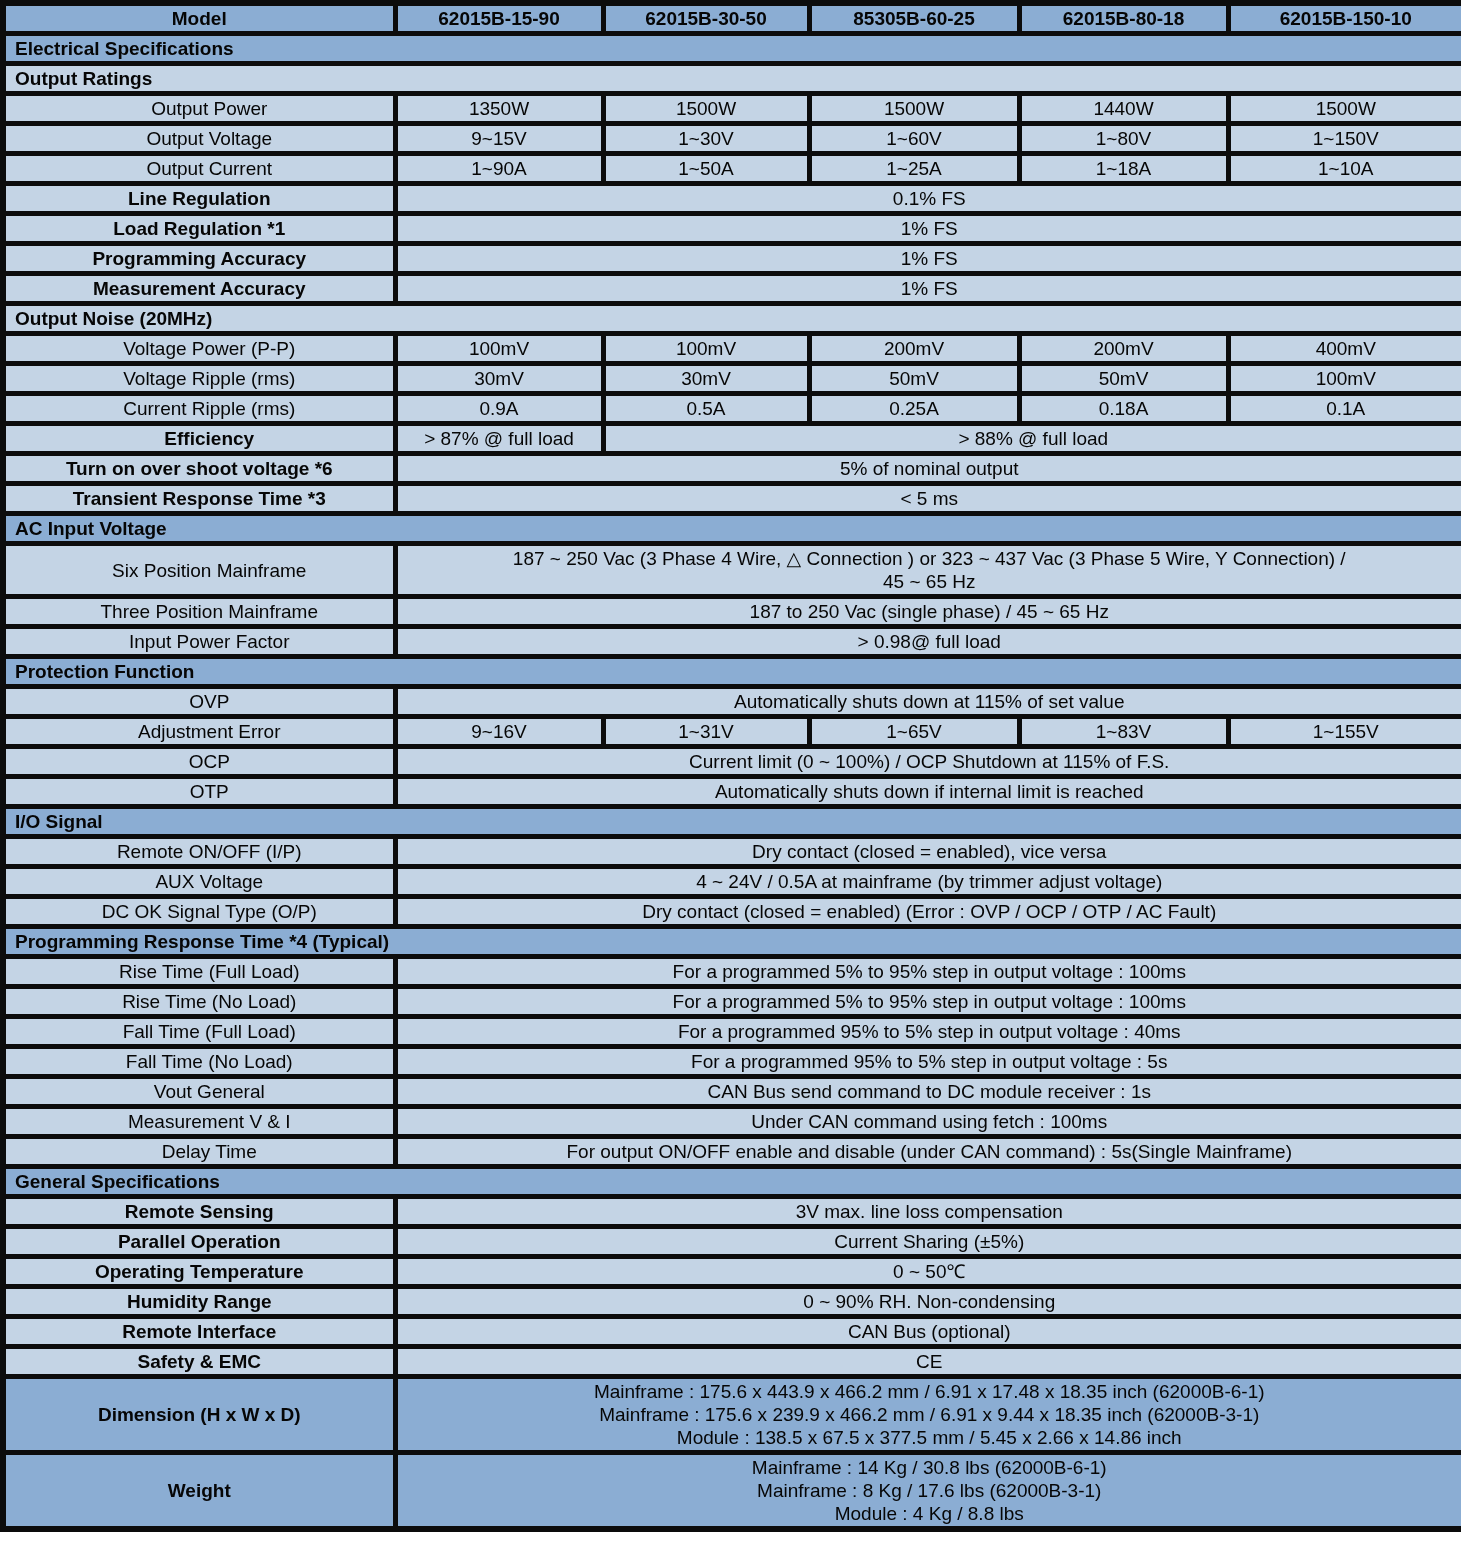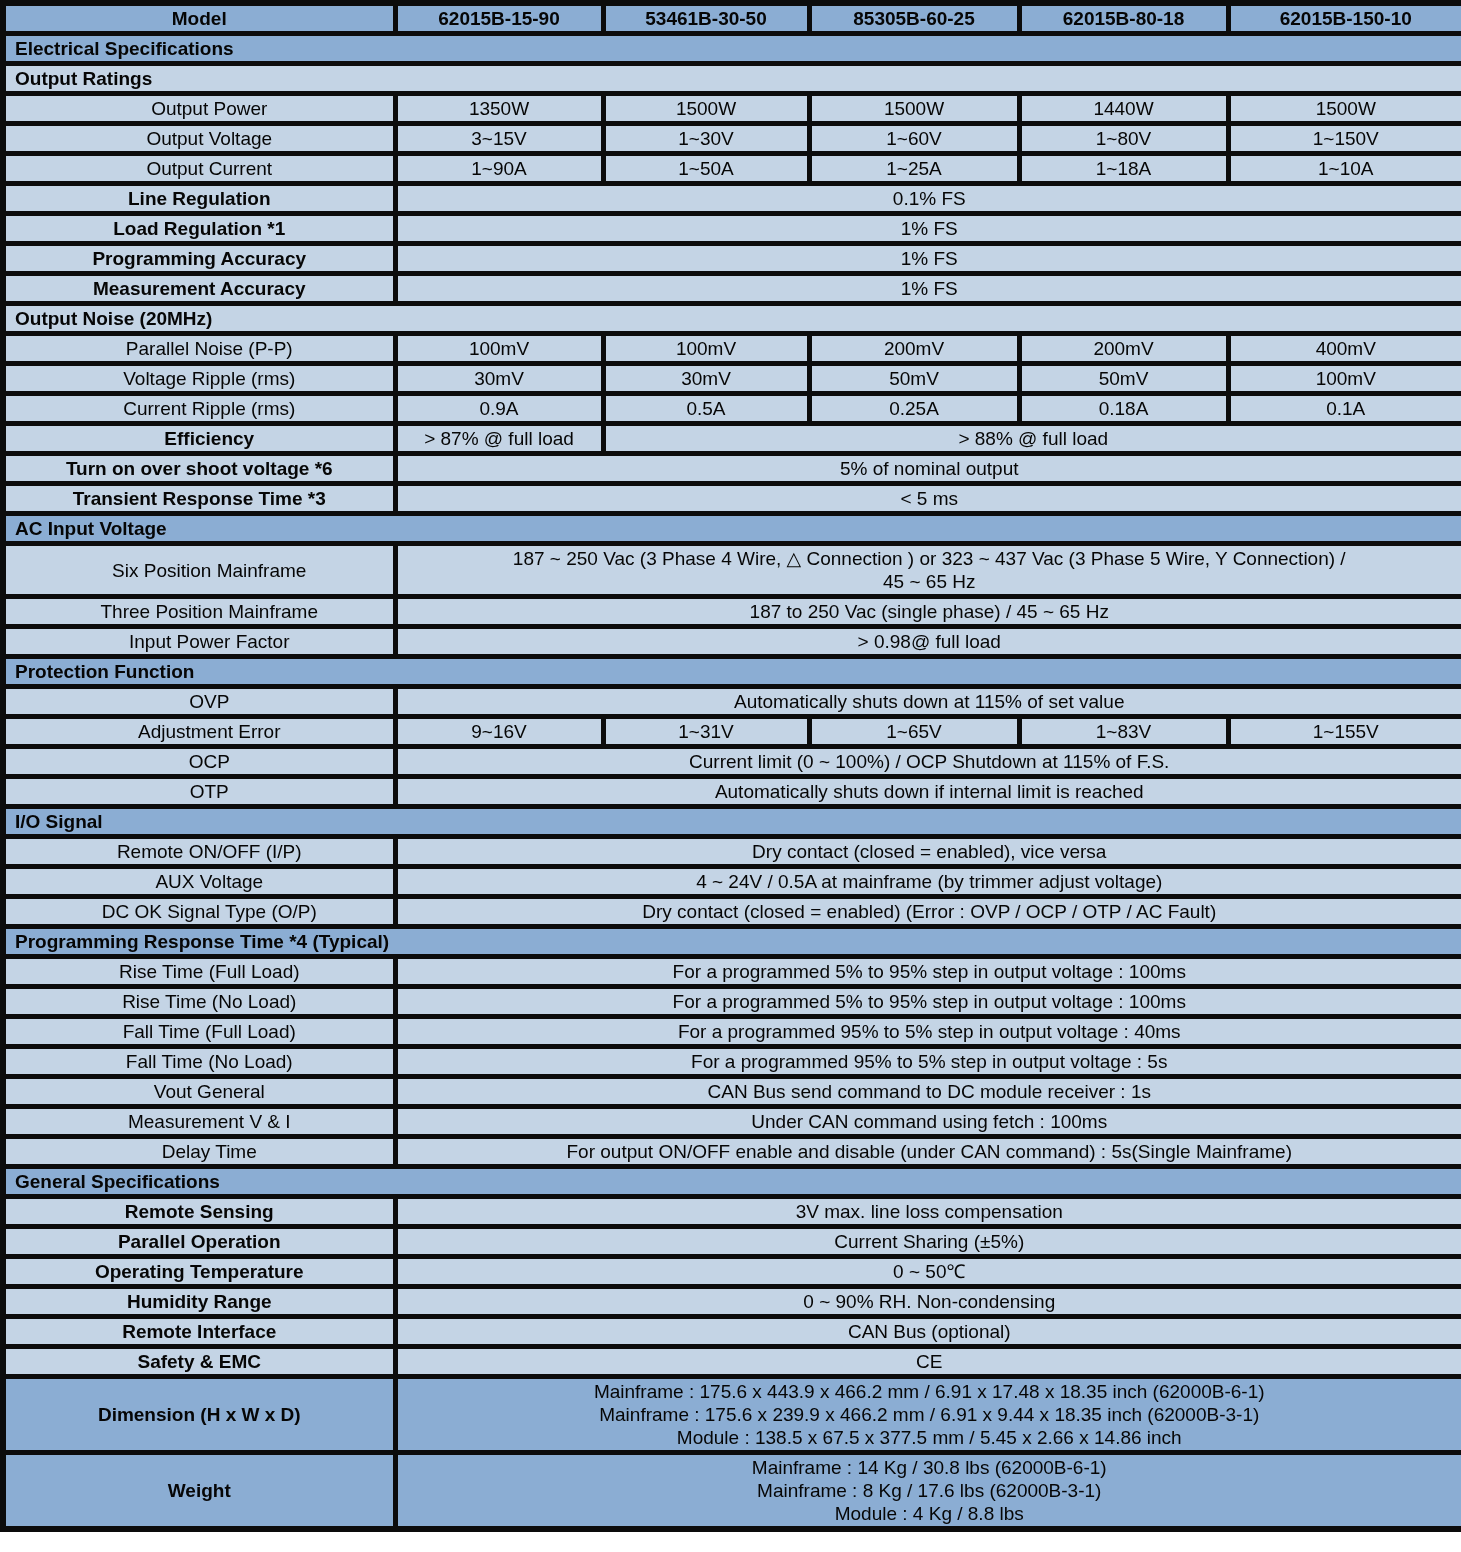--- a/index.html
+++ b/index.html
@@ -55,42 +55,42 @@
       <col style="width:208px">
       <col style="width:206px">
       <col style="width:210px">
       <col style="width:209px">
       <col style="width:236px">
     </colgroup>
     <tbody>
         <tr class="model">
           <td class="label bold">Model</td>
           <td class="bold">62015B-15-90</td>
-          <td class="bold">53461B-30-50</td>
+          <td class="bold">62015B-30-50</td>
           <td class="bold">85305B-60-25</td>
           <td class="bold">62015B-80-18</td>
           <td class="bold">62015B-150-10</td>
         </tr>
         <tr class="section">
           <td colspan="6" class="label">Electrical Specifications</td>
         </tr>
         <tr class="subsection">
           <td colspan="6" class="label">Output Ratings</td>
         </tr>
         <tr class="data">
           <td class="label indent">Output Power</td>
           <td>1350W</td>
           <td>1500W</td>
           <td>1500W</td>
           <td>1440W</td>
           <td>1500W</td>
         </tr>
         <tr class="data">
           <td class="label indent">Output Voltage</td>
-          <td>3~15V</td>
+          <td>9~15V</td>
           <td>1~30V</td>
           <td>1~60V</td>
           <td>1~80V</td>
           <td>1~150V</td>
         </tr>
         <tr class="data">
           <td class="label indent">Output Current</td>
           <td>1~90A</td>
           <td>1~50A</td>
           <td>1~25A</td>
@@ -110,21 +110,21 @@
           <td colspan="5">1% FS</td>
         </tr>
         <tr class="data">
           <td class="label bold">Measurement Accuracy</td>
           <td colspan="5">1% FS</td>
         </tr>
         <tr class="subsection">
           <td colspan="6" class="label">Output Noise (20MHz)</td>
         </tr>
         <tr class="data">
-          <td class="label indent">Parallel Noise (P-P)</td>
+          <td class="label indent">Voltage Power (P-P)</td>
           <td>100mV</td>
           <td>100mV</td>
           <td>200mV</td>
           <td>200mV</td>
           <td>400mV</td>
         </tr>
         <tr class="data">
           <td class="label indent">Voltage Ripple (rms)</td>
           <td>30mV</td>
           <td>30mV</td>

